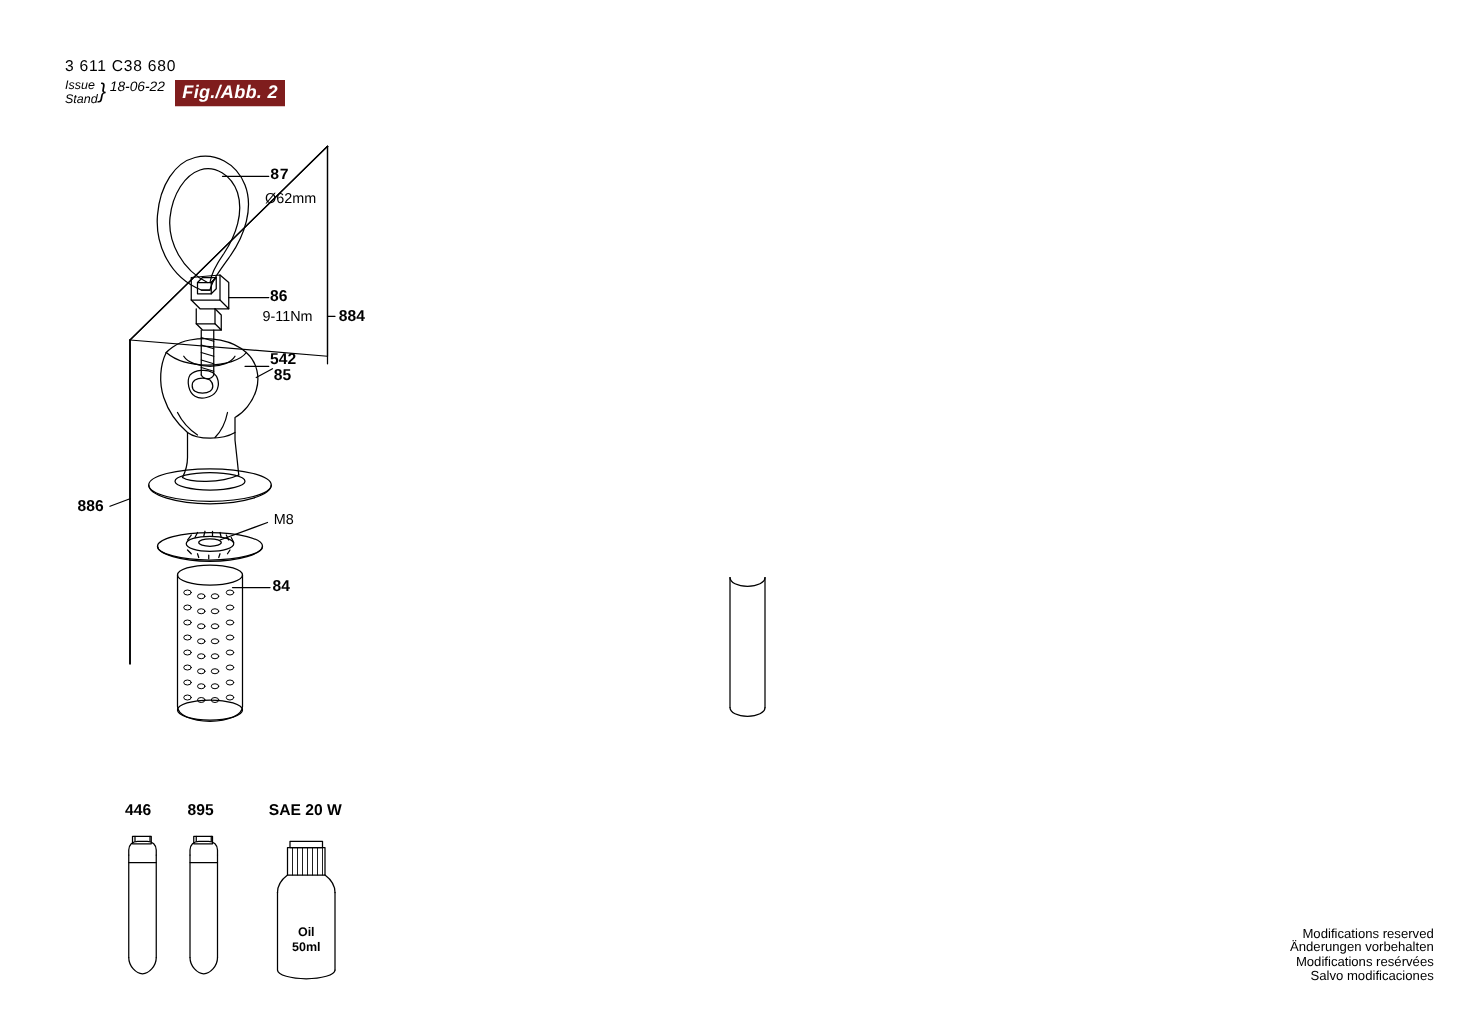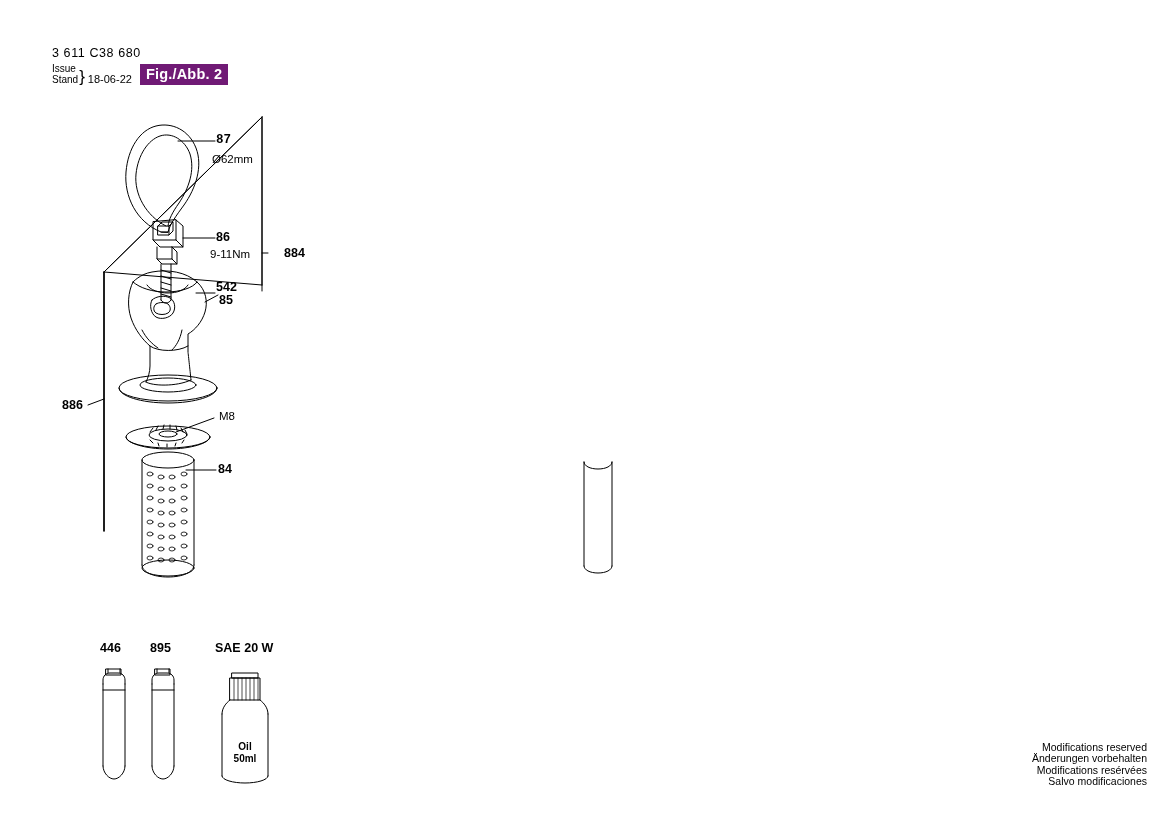--- a/index.html
+++ b/index.html
@@ -24,41 +24,42 @@
     width: 260px;
   }
   #part-number {
     font-size: 12.5px;
     letter-spacing: 0.6px;
     line-height: 14px;
     white-space: nowrap;
   }
   #issue-row {
     display: flex;
-    align-items: flex-end;
+    align-items: flex-start;
     margin-top: 4px;
+    font-style: italic;
   }
   #issue-stand {
     font-size: 10px;
     line-height: 10.5px;
     text-align: left;
     white-space: nowrap;
   }
   #issue-brace {
     font-size: 17px;
     line-height: 17px;
     margin: 0 2px 0 1px;
   }
   #issue-date {
     font-size: 11px;
     white-space: nowrap;
     margin-left: 1px;
   }
   #fig-badge {
-    background: #701a75;
+    background: #7f1d1d;
     color: #ffffff;
     font-size: 14.5px;
     font-weight: bold;
     padding: 2px 6px 3px 6px;
     margin-left: 8px;
     white-space: nowrap;
     letter-spacing: 0.2px;
   }
 
   
@@ -305,21 +306,21 @@
 
   </g>
 </svg>
 
 <div class="abs lbl" style="left:216px; top:134px;font-family:Liberation Mono, monospace;">87</div>
 <div class="abs lbl-plain" style="left:212px; top:153px;">Ø62mm</div>
 
 <div class="abs lbl" style="left:216px; top:231px;">86</div>
 <div class="abs lbl-plain" style="left:210px; top:248px;">9-11Nm</div>
 
-<div class="abs lbl" style="left:284px; top:247px;">884</div>
+<div class="abs lbl" style="left:271px; top:247px;">884</div>
 
 <div class="abs lbl" style="left:216px; top:281px;">542</div>
 <div class="abs lbl" style="left:219px; top:294px;">85</div>
 
 <div class="abs lbl" style="left:62px; top:399px;text-align:right;">886</div>
 
 <div class="abs lbl-plain" style="left:219px; top:410px;">M8</div>
 
 <div class="abs lbl" style="left:218px; top:463px;">84</div>
 

